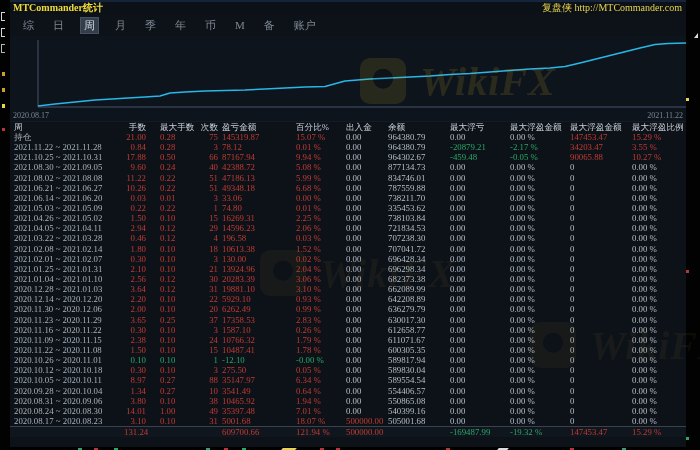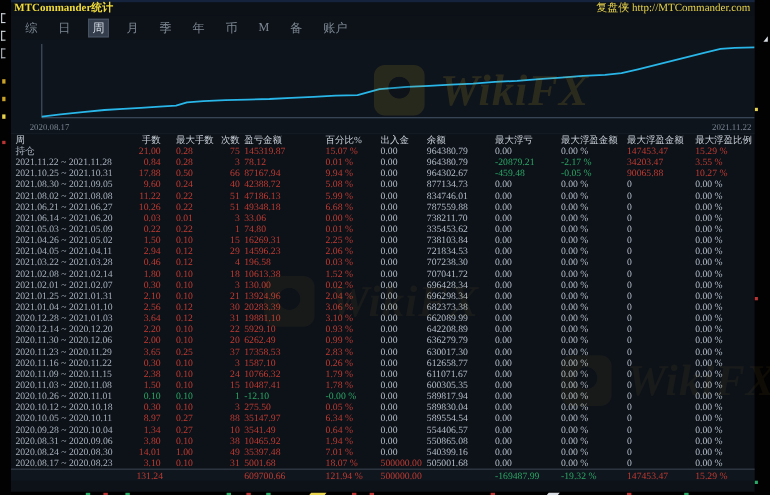--- a/index.html
+++ b/index.html
@@ -17,23 +17,23 @@
             justify-content:space-between;align-items:center;padding:0 4px 0 3px;}
   .title{color:#f0db3a;font-size:10px;font-weight:bold;line-height:12px;}
   .brand{color:#e8d44d;font-size:10px;line-height:12px;}
   .menubar{height:22px;display:flex;align-items:center;padding-left:10px;background:#0d1219;}
   .mi{color:#7d8792;font-size:11px;margin-right:13px;padding:1px 3px;cursor:default;}
   .mi.sel{background:#333d4c;color:#d2d9e1;border:1px solid #465262;padding:0 3px;}
   
   .chart{position:relative;height:86px;background:#0d141c;border-bottom:1px solid #141b24;}
   .chart svg{position:absolute;left:0;top:2px;}
   .xlabels{position:absolute;left:0;right:0;bottom:1px;display:flex;justify-content:space-between;
-           color:#7c8693;font-size:8px;padding:0 3px;margin-left:14px;}
+           color:#7c8693;font-size:8px;padding:0 3px;}
   
-  .wm{position:absolute;display:flex;align-items:center;pointer-events:none;}
+  .wm{position:absolute;display:flex;pointer-events:none;margin-left:20px;}
   .wm-logo{border-radius:10px;background:radial-gradient(circle at 50% 45%,rgba(20,16,8,.9) 28%,rgba(201,162,39,.9) 30%,rgba(201,162,39,.9) 100%);}
   .wm-text{font-weight:bold;font-style:italic;color:#c9a227;letter-spacing:1px;}
   
   .thead,.trow{display:grid;grid-template-columns:112px 24px 46px 26px 68px 50px 44px 60px 58px 60px 62px 62px;
                padding-left:2px;white-space:nowrap;}
   .thead{height:10px;line-height:10px;font-size:8.6px;color:#ccd3da;}
   .trow{height:10.15px;line-height:10.3px;font-size:8.8px;}
   .hc{overflow:visible;}
   .a-r{text-align:right;padding-right:2px;}
   .pl8{padding-left:8px;} .pl6{padding-left:6px;} .pl10{padding-left:10px;} .pl12{padding-left:12px;} .pl2{padding-left:2px;}
@@ -417,21 +417,21 @@
             <span class="hc pl2 c-r">10766.32</span>
             <span class="hc pl8 c-r">1.79 %</span>
             <span class="hc pl8 c-w">0.00</span>
             <span class="hc pl6 c-w">611071.67</span>
             <span class="hc pl8 c-w">0.00</span>
             <span class="hc pl10 c-w">0.00 %</span>
             <span class="hc pl10 c-w">0</span>
             <span class="hc pl10 c-w">0.00 %</span>
           </div>
           <div class="trow">
-            <span class="hc pl2 c-d">2020.11.03 ~ 2020.11.08</span>
+            <span class="hc pl2 c-d">2020.11.22 ~ 2020.11.08</span>
             <span class="hc a-r c-r">1.50</span>
             <span class="hc pl12 c-r">0.10</span>
             <span class="hc a-r c-r">15</span>
             <span class="hc pl2 c-r">10487.41</span>
             <span class="hc pl8 c-r">1.78 %</span>
             <span class="hc pl8 c-w">0.00</span>
             <span class="hc pl6 c-w">600305.35</span>
             <span class="hc pl8 c-w">0.00</span>
             <span class="hc pl10 c-w">0.00 %</span>
             <span class="hc pl10 c-w">0</span>

